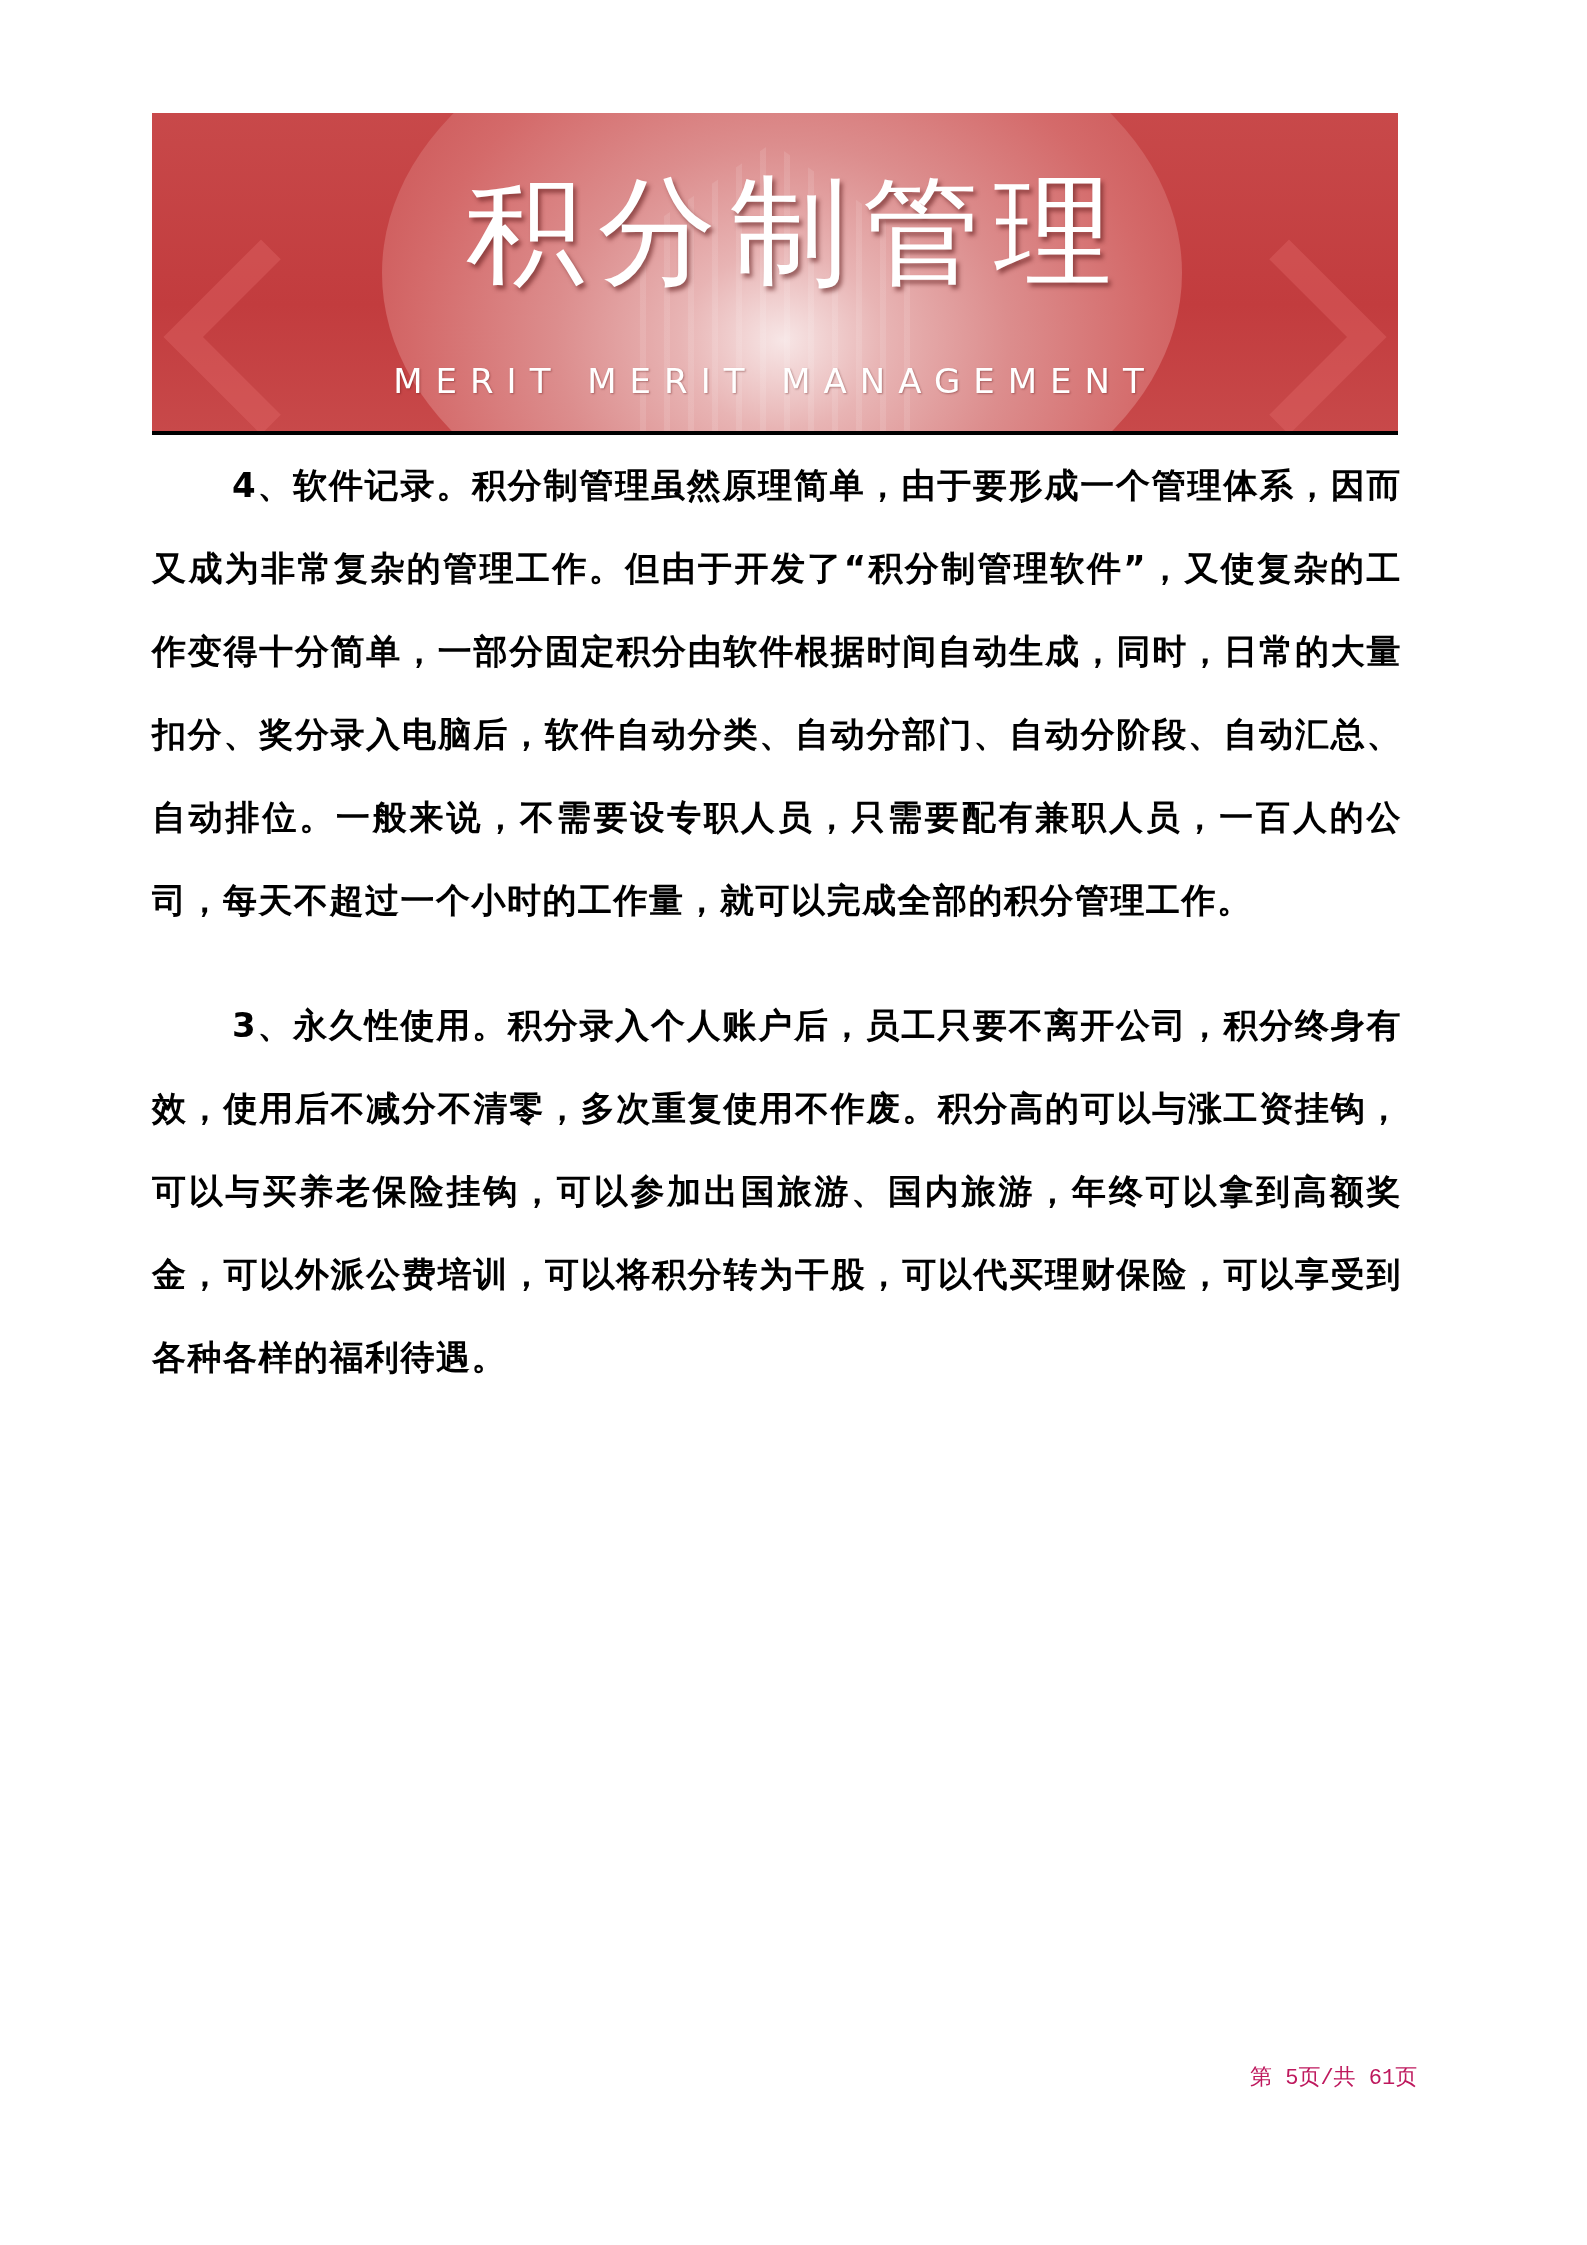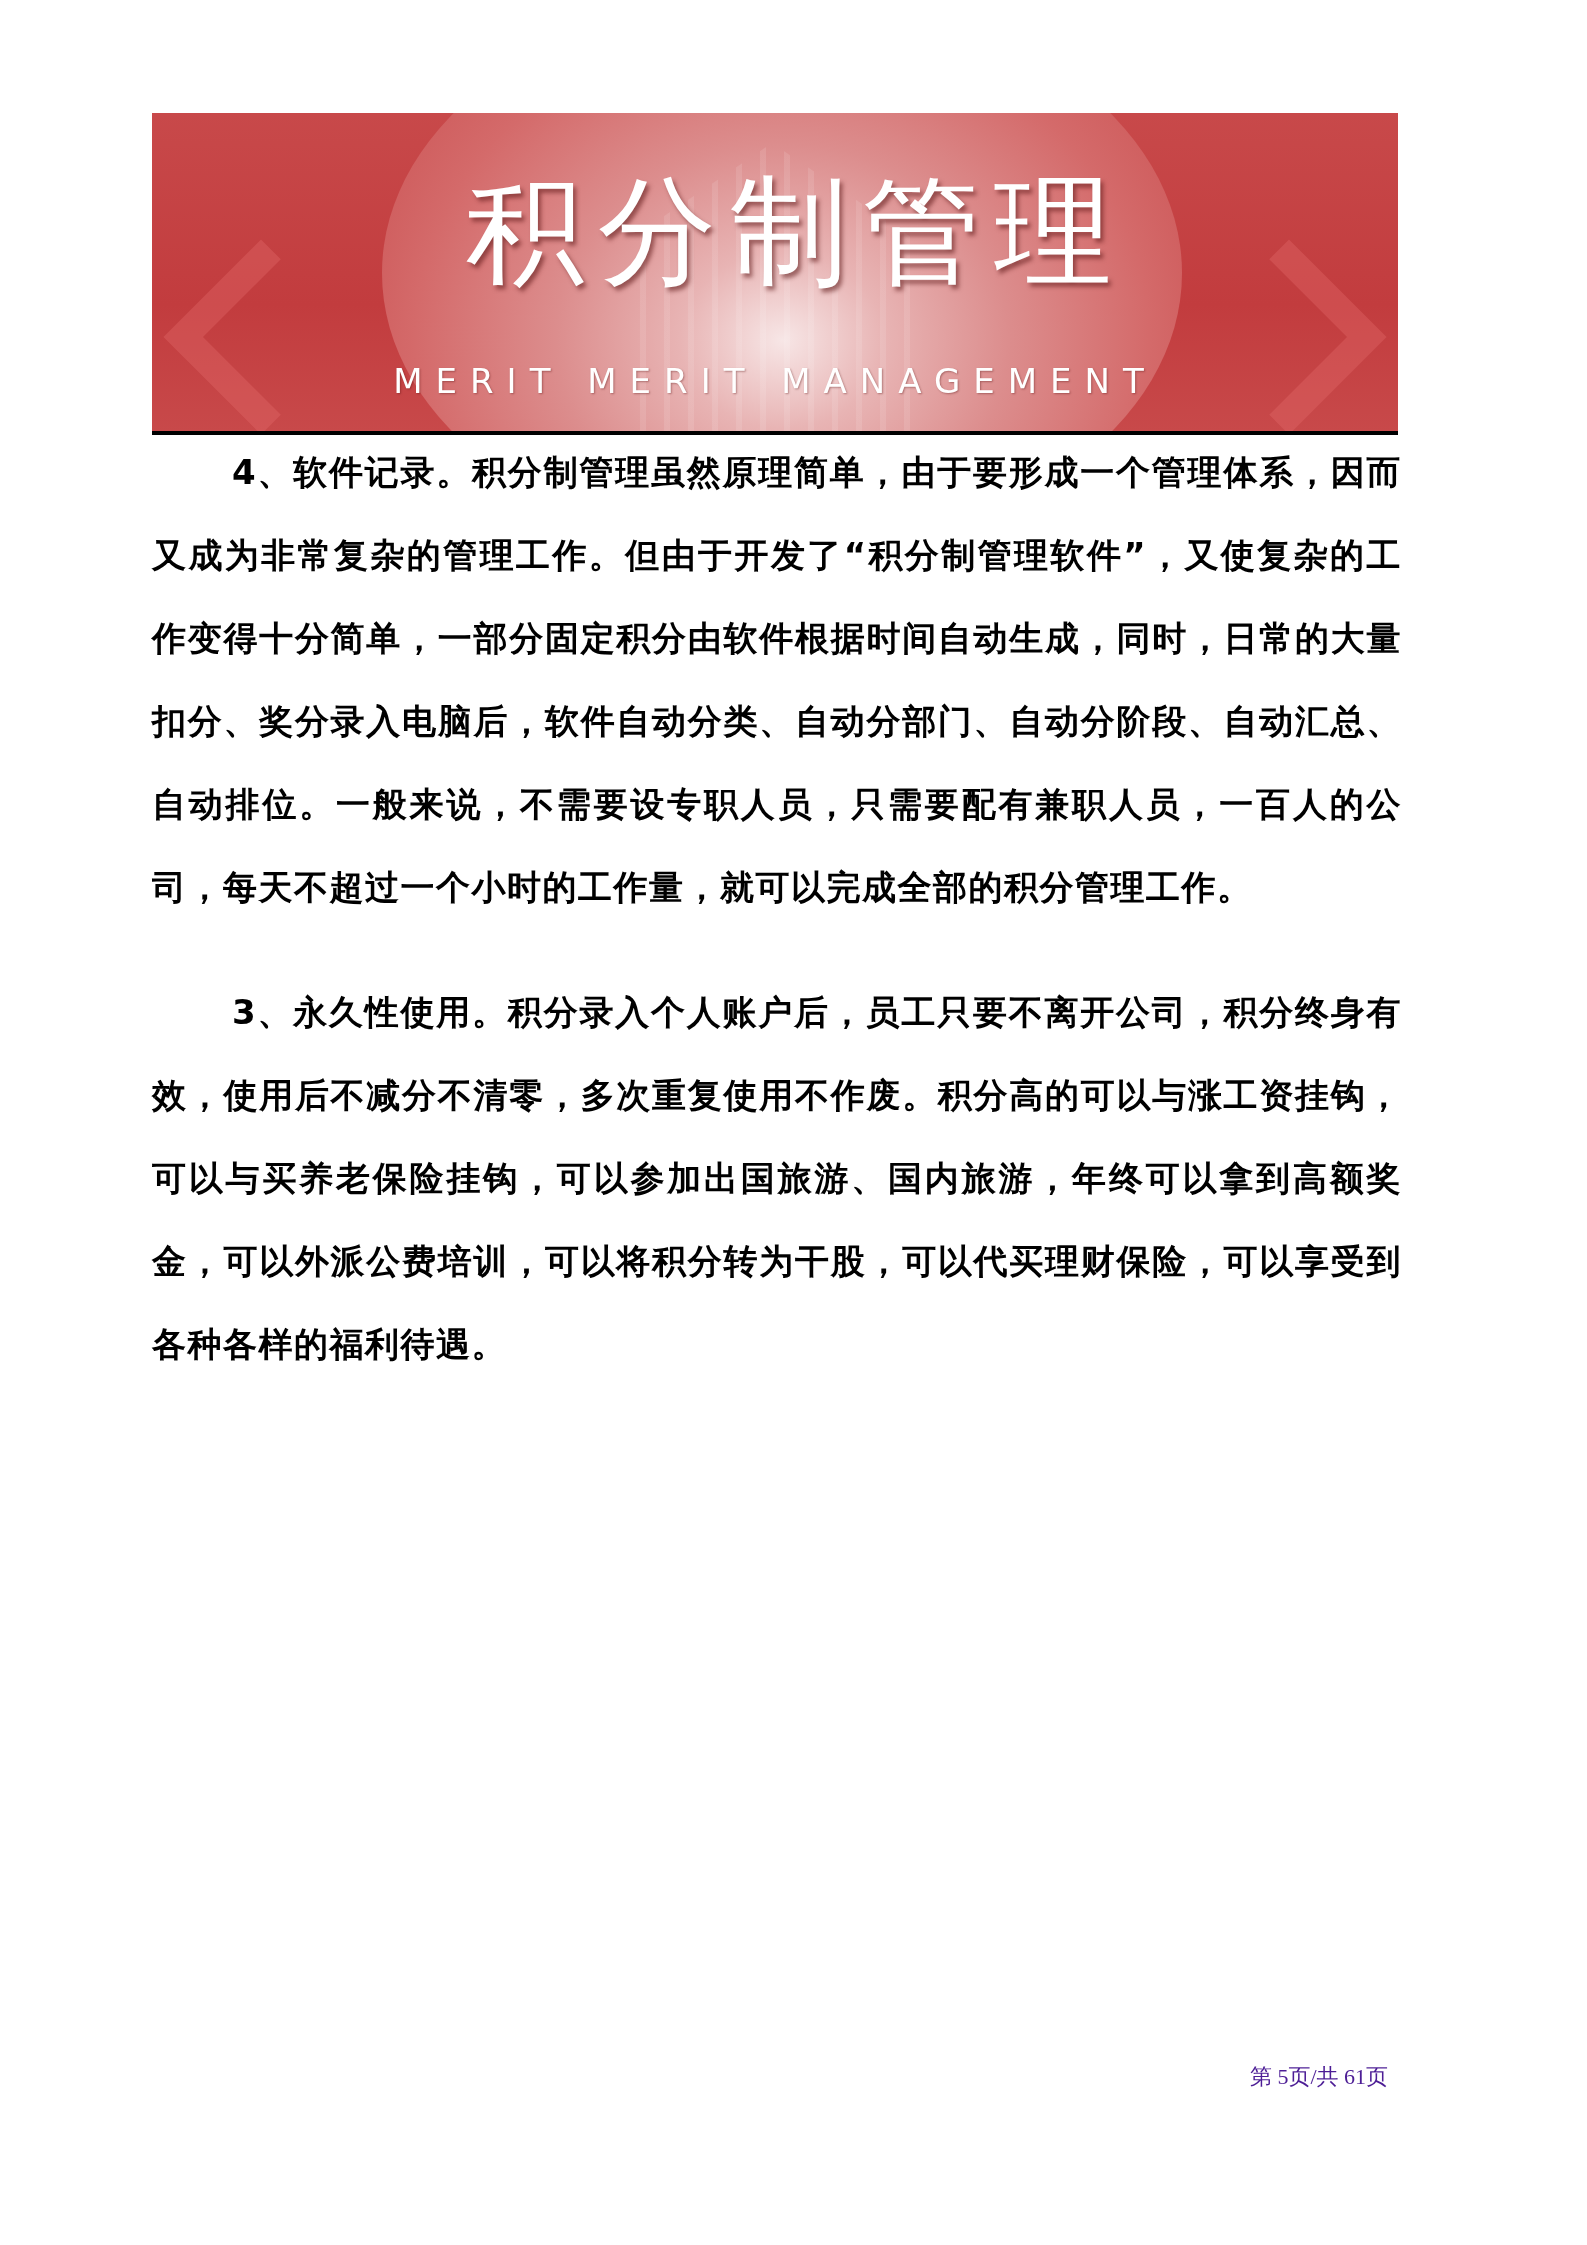--- a/index.html
+++ b/index.html
@@ -23,29 +23,29 @@
   .banner .title { position: absolute; left: 0; right: 0; top: 40px; text-align: center;
                    font-family: "DejaVu Sans", sans-serif; font-size: 118px; font-weight: normal;
                    letter-spacing: 14px; color: #ffffff;
                    text-shadow: 3px 4px 4px rgba(90,20,20,0.55); padding-left: 42px; }
   .banner .subtitle { position: absolute; left: 0; right: 0; top: 248px; text-align: center;
                       font-family: "DejaVu Sans", sans-serif; font-size: 34px; letter-spacing: 13px;
                       color: #ffffff; text-shadow: 1px 1px 2px rgba(90,20,20,0.4); }
 
   .rule { position: absolute; left: 152px; top: 431px; width: 1246px; height: 4px; background: #000; }
 
-  .content { position: absolute; left: 152px; top: 431px; width: 1250px; }
+  .content { position: absolute; left: 152px; top: 444px; width: 1250px; }
   .para { margin: 0 0 42px 0; font-family: "DejaVu Sans", sans-serif; font-weight: bold;
           font-size: 34px; line-height: 83px; text-indent: 80px; text-align: justify;
           letter-spacing: 1.5px; }
   .para.p2 { margin-top: 18px; }
   .para.p3 { margin-top: 0; }
 
-  .footer { position: absolute; left: 1250px; top: 2062px; font-family: Liberation Serif, serif;
-            font-size: 22px; color: #4c1d95; }
+  .footer { position: absolute; left: 1250px; top: 2062px; font-family: Liberation Mono, monospace;
+            font-size: 22px; color: #be185d; }
 </style>
 </head>
 <body>
 
 <div class="banner">
   <div class="glow"></div>
   <div class="tunnel"></div>
   <div class="chev left"></div>
   <div class="chev right"></div>
   <div class="title">积分制管理</div>

